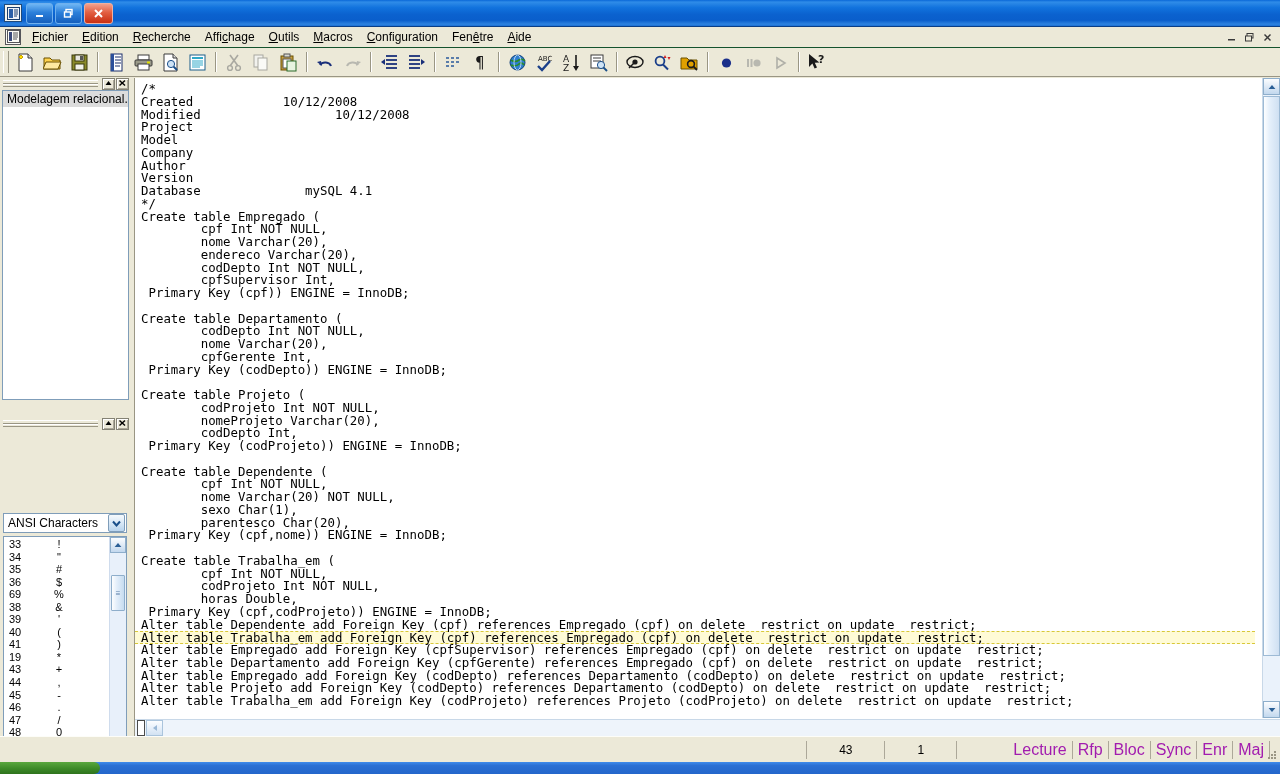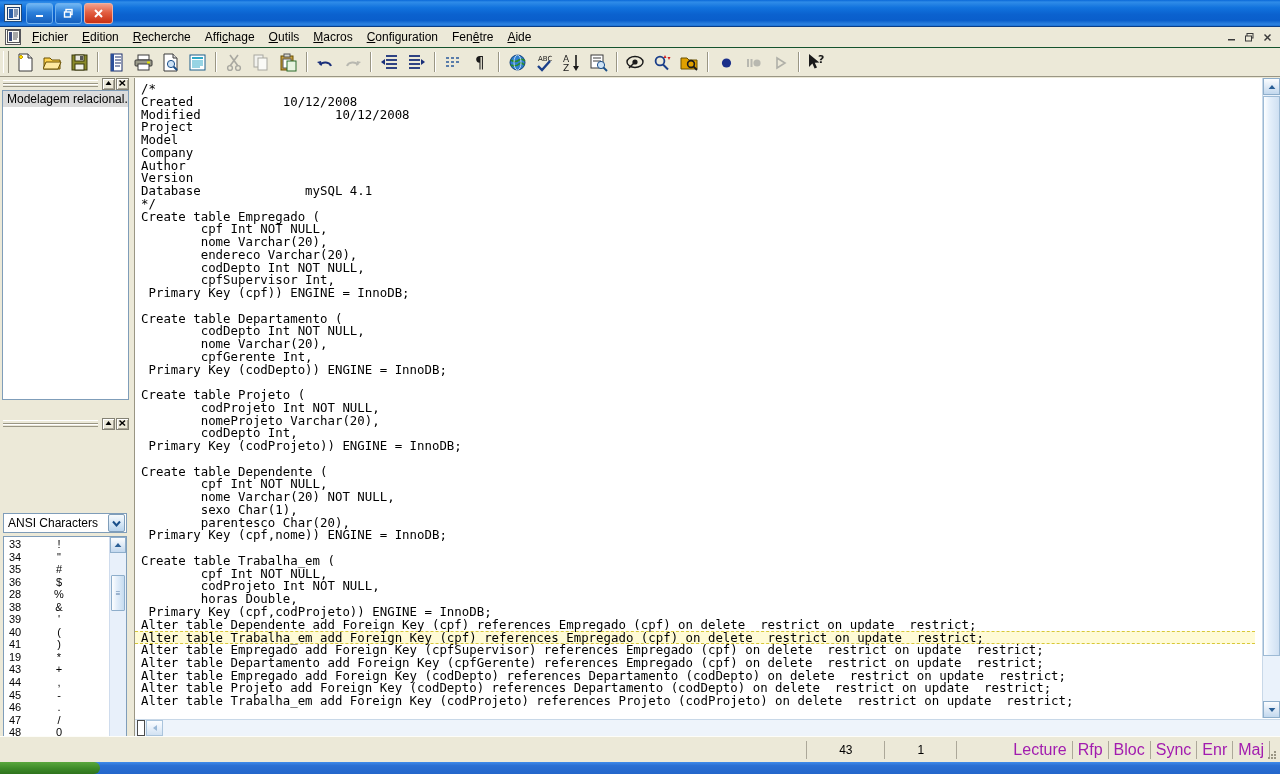--- a/index.html
+++ b/index.html
@@ -656,21 +656,21 @@
           </div>
         <div class="char-row">
             <span class="char-code">35</span>
             <span class="char-glyph">#</span>
           </div>
         <div class="char-row">
             <span class="char-code">36</span>
             <span class="char-glyph">$</span>
           </div>
         <div class="char-row">
-            <span class="char-code">28</span>
+            <span class="char-code">69</span>
             <span class="char-glyph">%</span>
           </div>
         <div class="char-row">
             <span class="char-code">38</span>
             <span class="char-glyph">&amp;</span>
           </div>
         <div class="char-row">
             <span class="char-code">39</span>
             <span class="char-glyph">'</span>
           </div>

